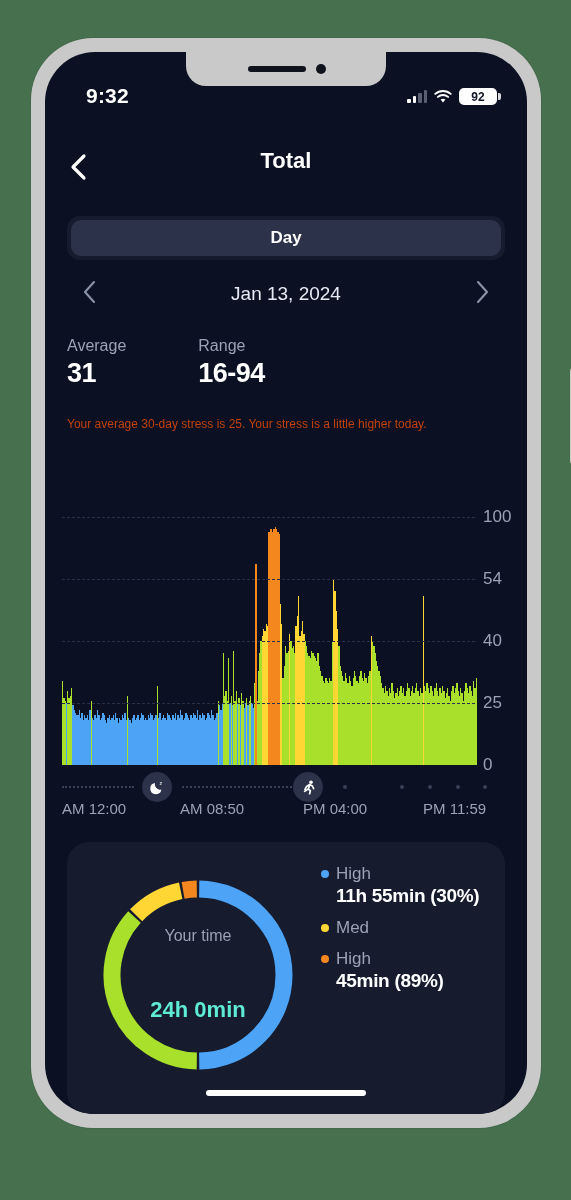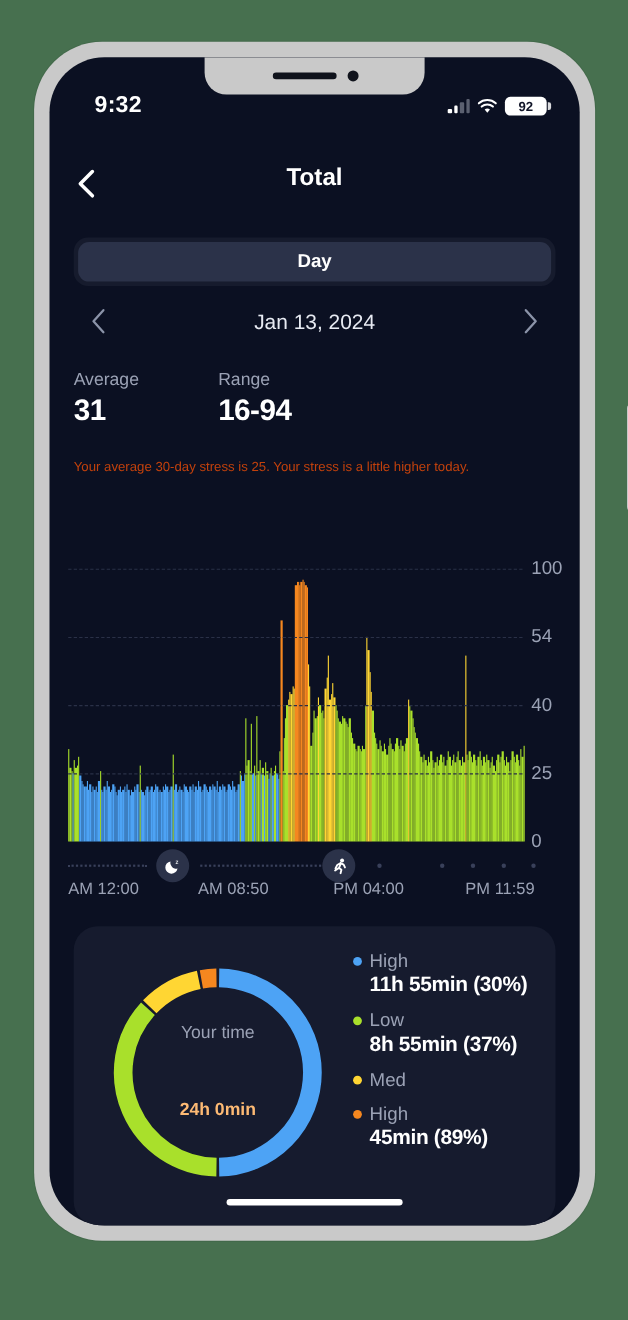--- a/index.html
+++ b/index.html
@@ -109,21 +109,21 @@
   .card{
     position:absolute;left:22px;top:790px;width:438px;height:272px;
     background:#161b2e;border-radius:22px;
   }
   .donut{position:absolute;left:28px;top:30px;width:206px;height:206px;}
   .donut-center{
     position:absolute;left:0;top:0;width:206px;height:206px;
     display:flex;flex-direction:column;align-items:center;justify-content:center;
   }
   .donut-label{color:#9ba2b5;font-size:16px;margin-bottom:4px;}
-  .donut-value{color:#fdba74;font-size:16px;font-weight:bold;margin-top:48px;}
+  .donut-value{color:#5eead4;font-size:22px;font-weight:bold;margin-top:48px;}
   .legend{position:absolute;left:254px;top:22px;width:180px;}
   .leg-item{margin-bottom:11px;}
   .leg-top{display:flex;align-items:center;gap:7px;}
   .leg-dot{width:8px;height:8px;border-radius:50%;display:block;}
   .leg-name{color:#9ba2b5;font-size:17px;}
   .leg-val{color:#fff;font-size:19px;font-weight:bold;margin-top:1px;margin-left:15px;letter-spacing:-.3px;}
 
   
   .home-ind{
     position:absolute;left:50%;transform:translateX(-50%);bottom:18px;
@@ -600,27 +600,20 @@
       <div class="legend" id="legend">
           <div class="leg-item">
             <div class="leg-top">
               <span class="leg-dot" style="background: rgb(77, 163, 245);"></span>
               <span class="leg-name">High</span>
             </div>
             <div class="leg-val">11h 55min  (30%)</div>
           </div>
           <div class="leg-item">
             <div class="leg-top">
-              <span class="leg-dot" style="background: rgb(169, 224, 43);"></span>
-              <span class="leg-name">Low</span>
-            </div>
-            <div class="leg-val">8h 55min  (37%)</div>
-          </div>
-          <div class="leg-item">
-            <div class="leg-top">
               <span class="leg-dot" style="background: rgb(255, 214, 51);"></span>
               <span class="leg-name">Med</span>
             </div>
           </div>
           <div class="leg-item">
             <div class="leg-top">
               <span class="leg-dot" style="background: rgb(245, 135, 31);"></span>
               <span class="leg-name">High</span>
             </div>
             <div class="leg-val">45min  (89%)</div>

